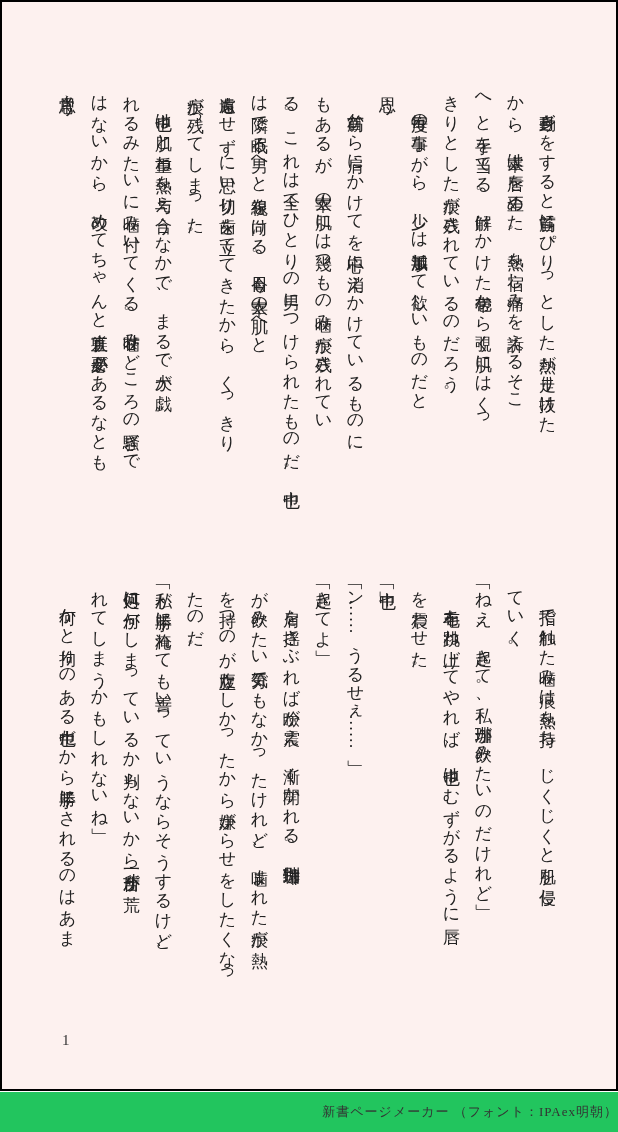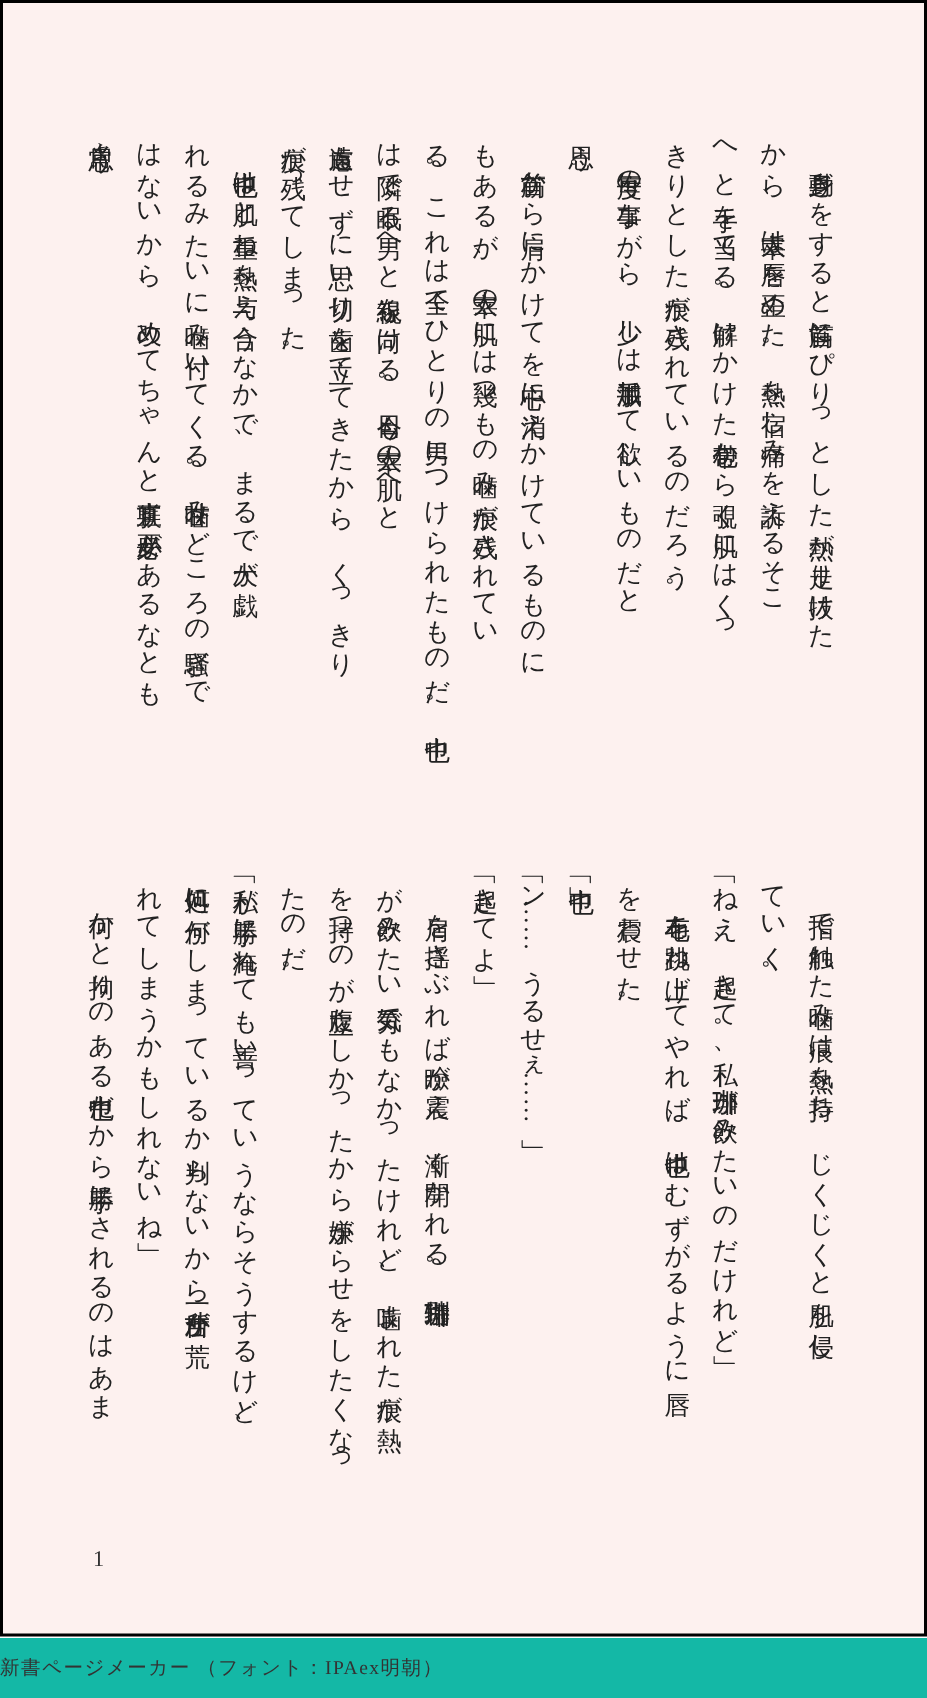--- a/index.html
+++ b/index.html
@@ -49,24 +49,24 @@
     top: 1030px;
     font-size: 15px;
     color: #333333;
   }
   .footer {
     position: absolute;
     left: 0;
     top: 1092px;
     width: 618px;
     height: 40px;
-    background: #14b8a6;
+    background: #22c55e;
     display: flex;
     align-items: center;
-    justify-content: flex-start;
+    justify-content: flex-end;
   }
   .footer-caption {
     font-size: 13px;
     color: #333333;
     letter-spacing: 1px;
   }
 </style>
 </head>
 <body>
 

